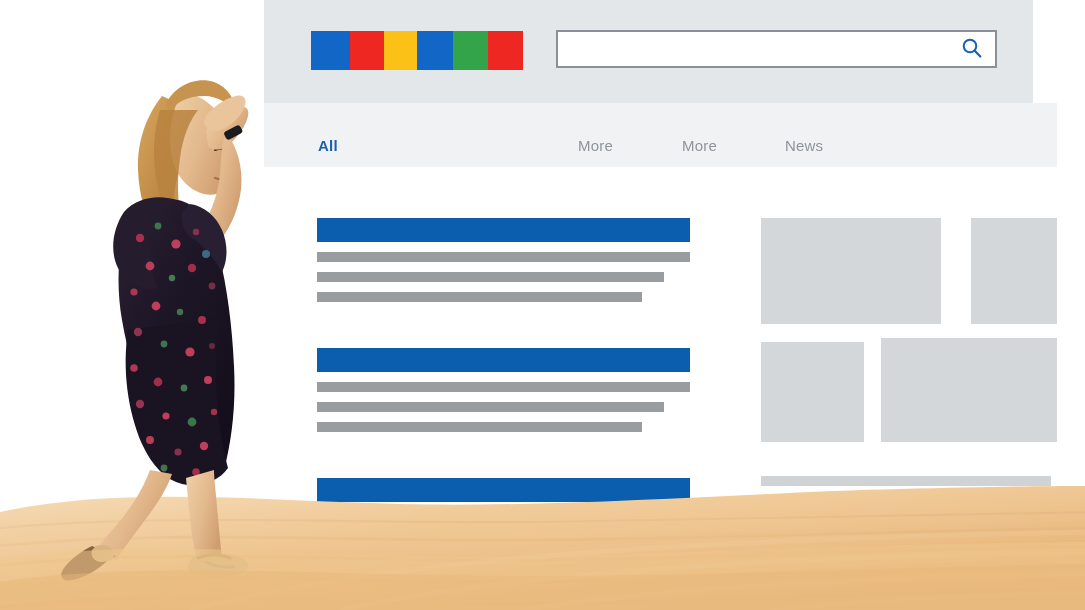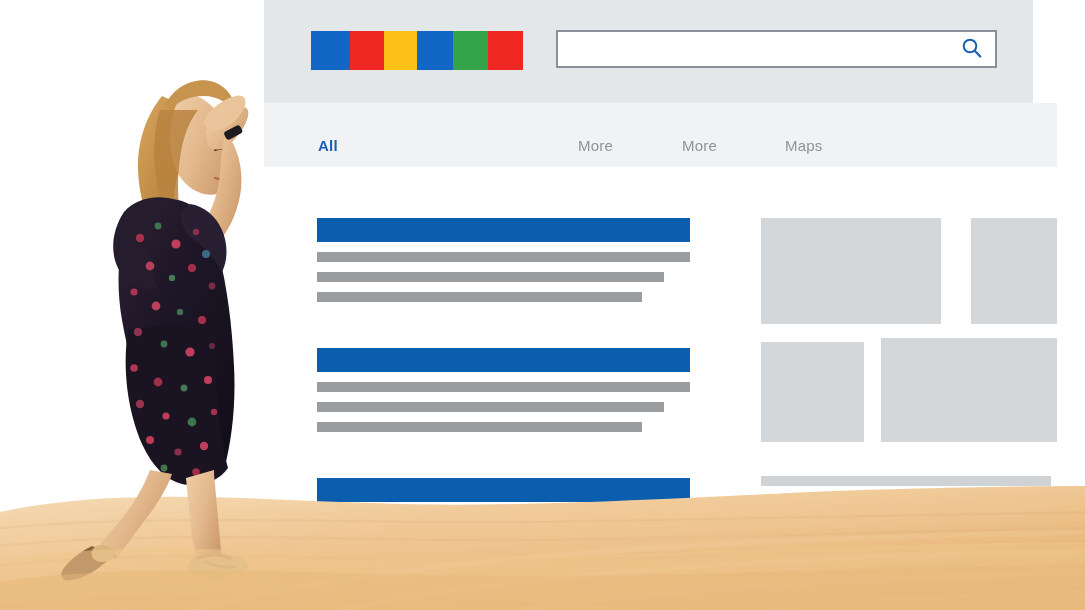--- a/index.html
+++ b/index.html
@@ -165,21 +165,21 @@
     <div class="tab active" style="left:54px">
         <span>All</span>
       </div>
     <div class="tab" style="left:314px">
         <span>More</span>
       </div>
     <div class="tab" style="left:418px">
         <span>More</span>
       </div>
     <div class="tab" style="left:521px">
-        <span>Maps</span>
+        <span>News</span>
       </div>
   </div>
 
   <div class="results-col">
     <div class="result" style="position:absolute;left:0;top:0;width:100%">
       <div class="result-title" style="width:100%"></div>
       <div class="result-line" style="width:100%"></div>
       <div class="result-line" style="width:93%"></div>
       <div class="result-line" style="width:87%"></div>
     </div>

